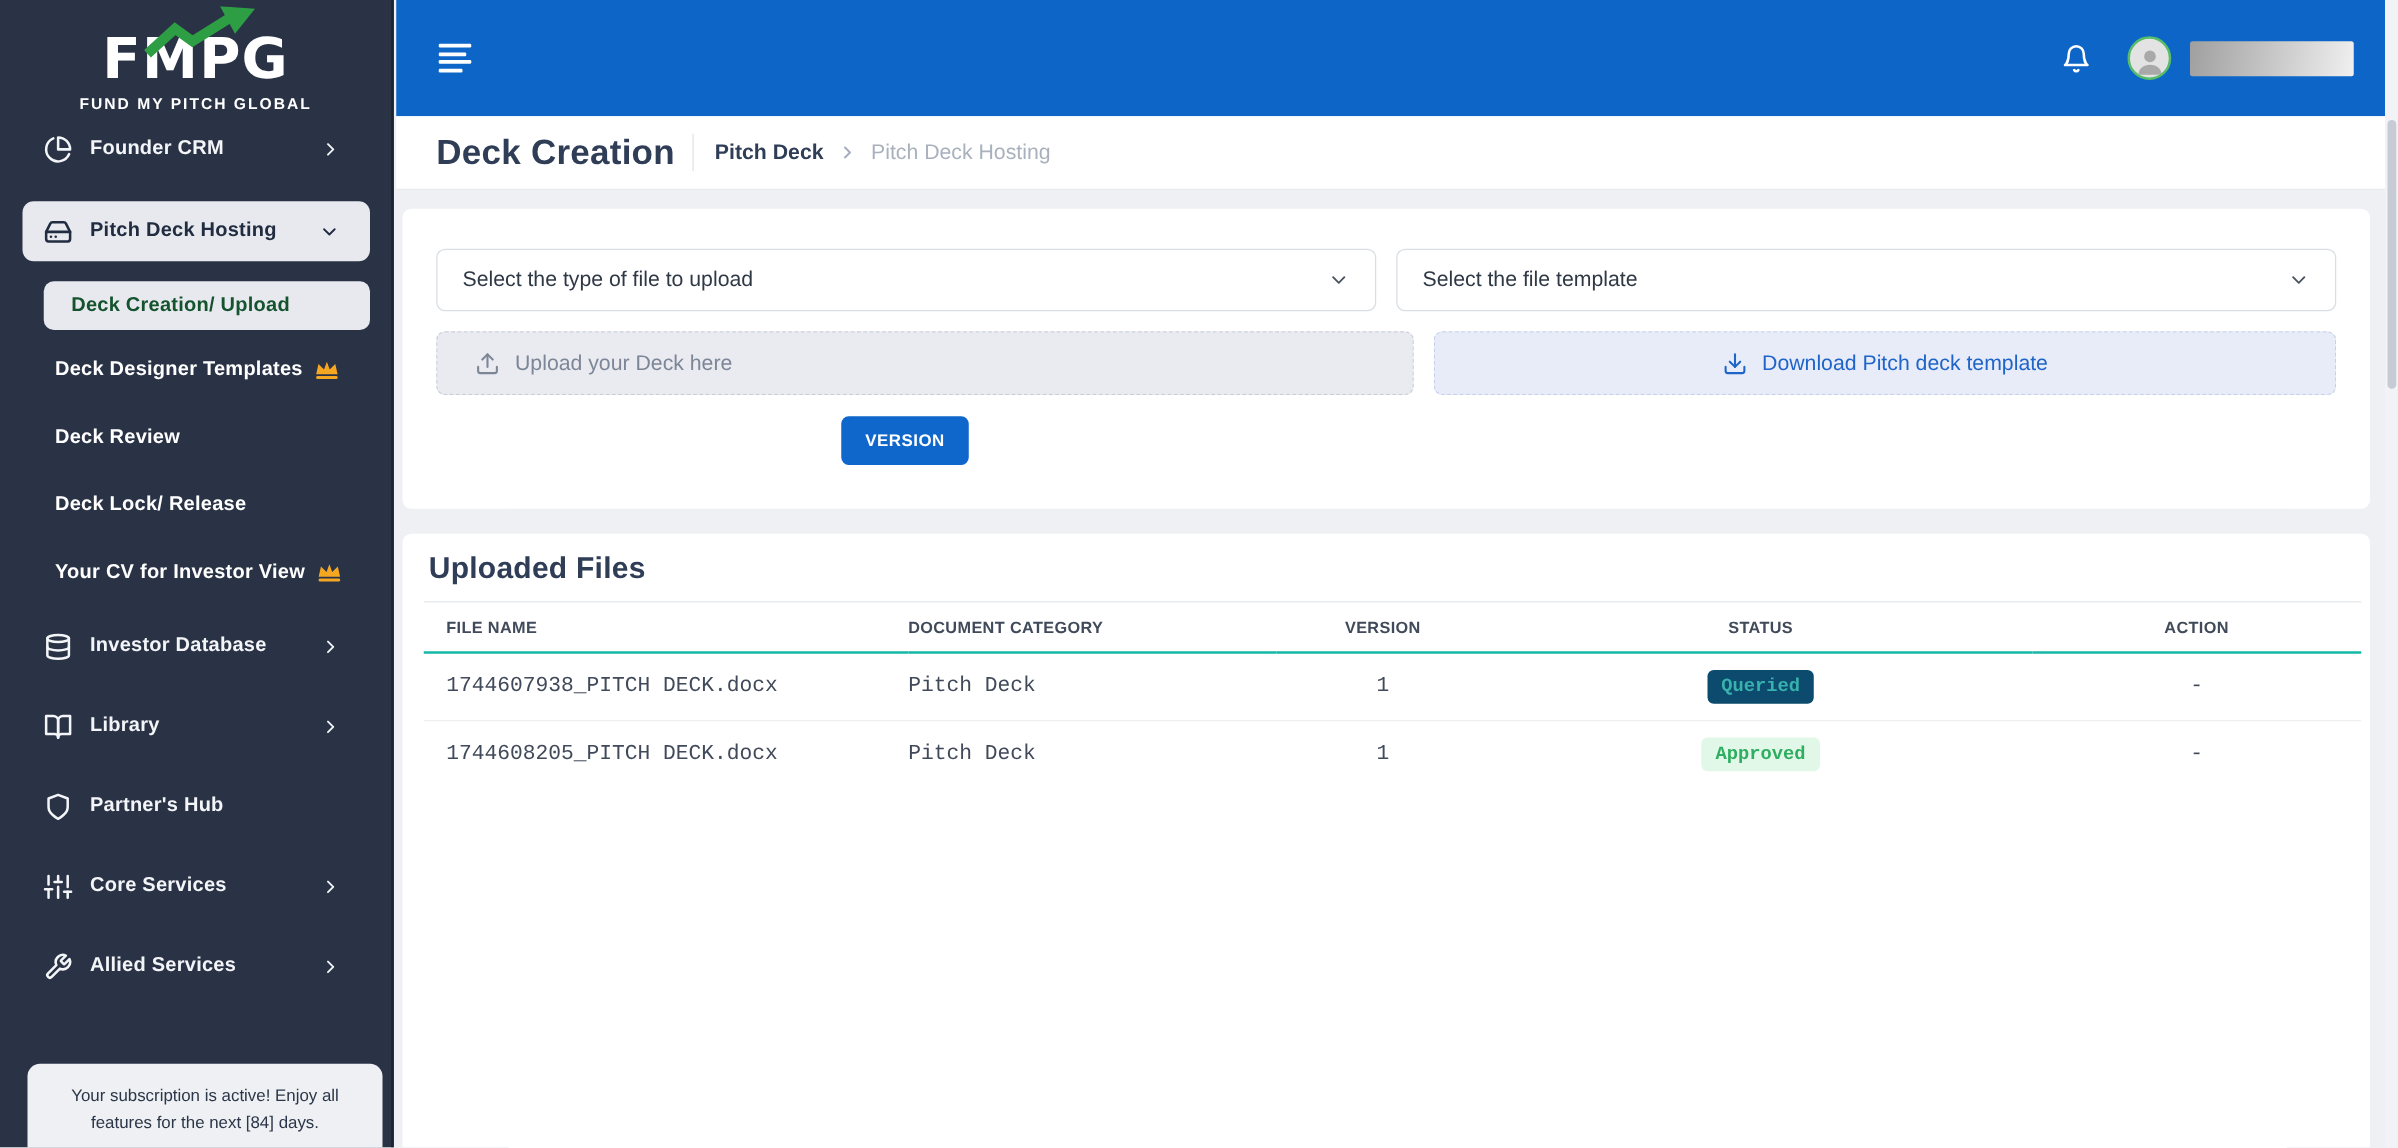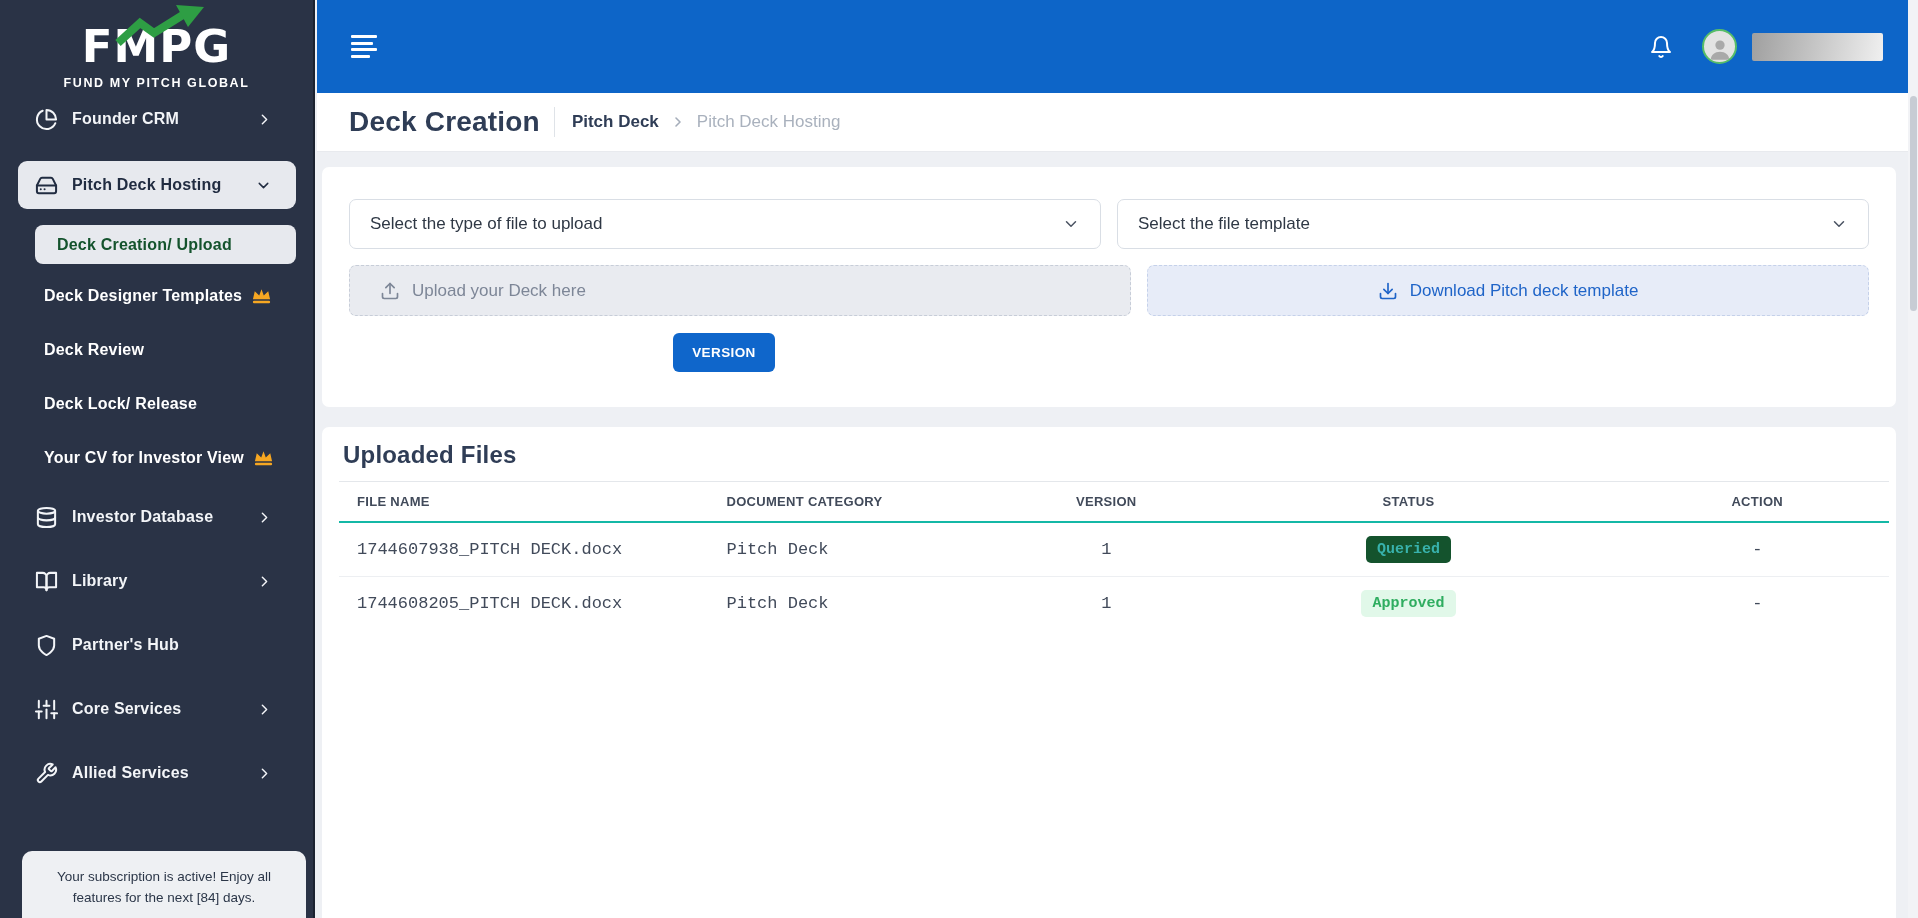--- a/index.html
+++ b/index.html
@@ -345,21 +345,21 @@
               <th class="c">VERSION</th>
               <th class="c">STATUS</th>
               <th class="c">ACTION</th>
             </tr>
           </thead>
         <tbody id="files-tbody">
             <tr>
     <td class="pad">1744607938_PITCH DECK.docx</td>
     <td>Pitch Deck</td>
     <td class="c">1</td>
-    <td class="c"><span class="badge" style="color:#38b2ac;background:#14532d">Queried</span></td>
+    <td class="c"><span class="badge" style="color:#38b2ac;background:#0c4a6e">Queried</span></td>
     <td class="c">-</td>
   </tr>
             <tr>
     <td class="pad">1744608205_PITCH DECK.docx</td>
     <td>Pitch Deck</td>
     <td class="c">1</td>
     <td class="c"><span class="badge" style="color:#2fad60;background:#e1f8e9">Approved</span></td>
     <td class="c">-</td>
   </tr>
           </tbody>

